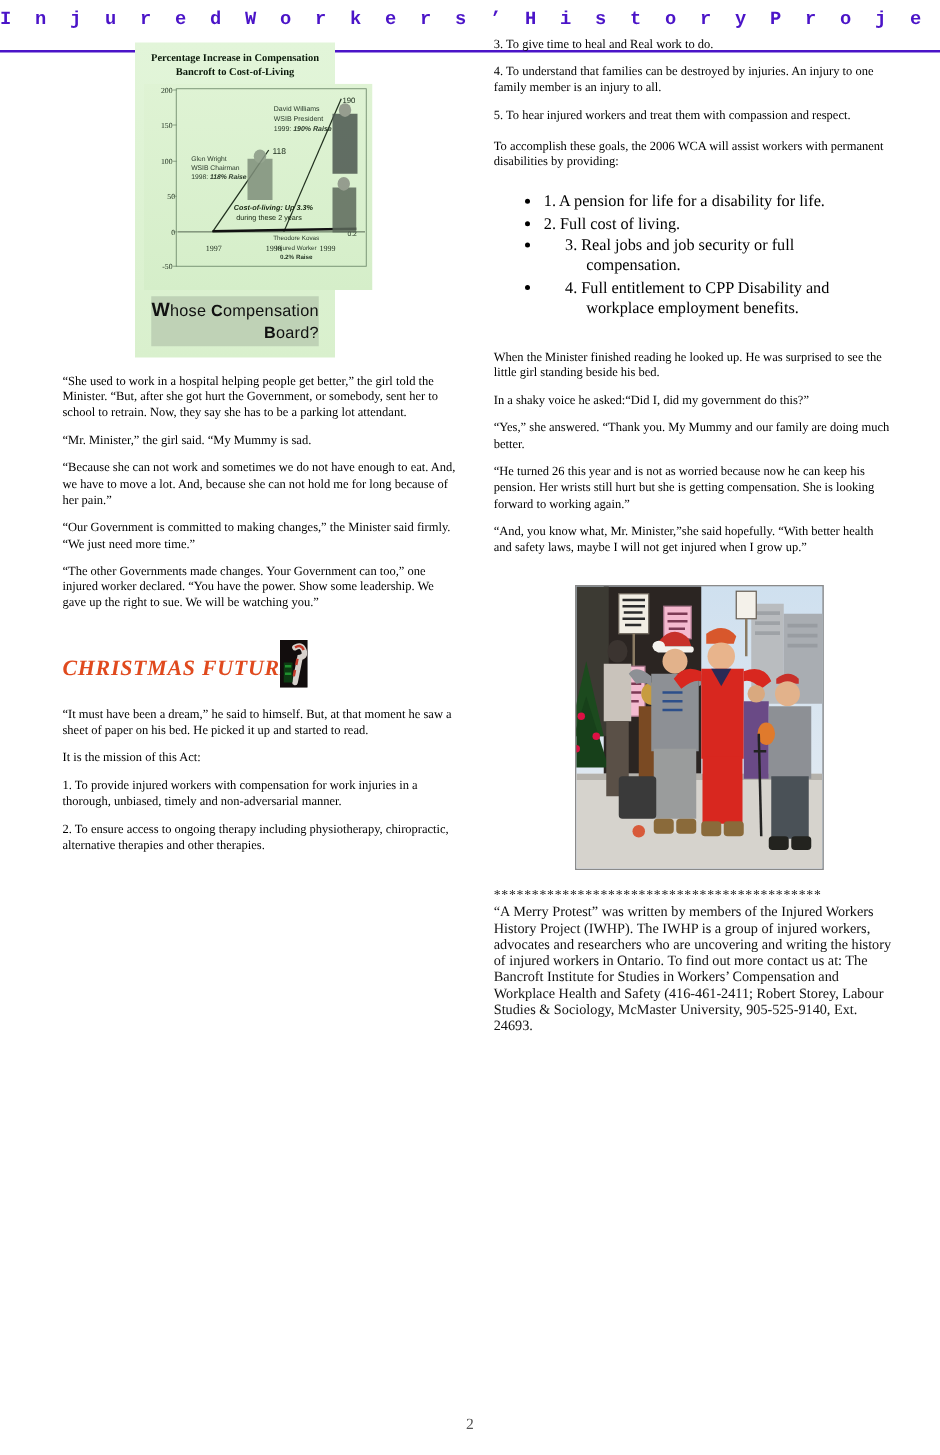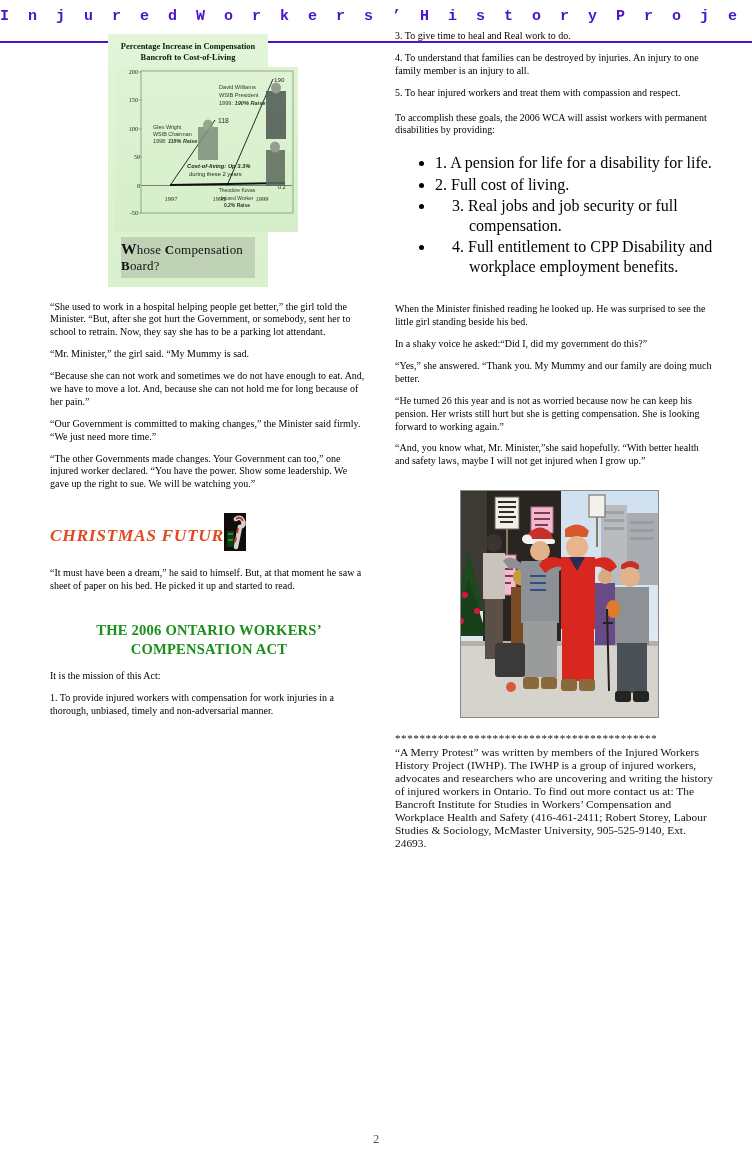--- a/index.html
+++ b/index.html
@@ -79,22 +79,22 @@
   }
   .chart-plot {
     position: relative;
     height: 165px;
     margin: 0 2px 0 2px;
   }
   .chart-plot svg { display: block; }
   .chart-caption {
     margin: 5px 8px 2px 8px;
     background: #bfd2b6;
-    text-align: left;
-    font-family: Liberation Serif, serif;
+    text-align: right;
+    font-family: Liberation Sans, sans-serif;
     font-size: 13px;
     color: #111;
     padding: 3px 0 4px 0;
     letter-spacing: .2px;
   }
   .chart-caption .cap {
     font-size: 15.5px;
     font-weight: bold;
   }
 
@@ -130,21 +130,21 @@
     margin: 28px 0 10px 0;
     text-align: center;
     font-family: "Liberation Serif", serif;
     font-weight: bold;
     font-size: 14.6px;
     line-height: 1.33;
     color: #1a8f1a;
     letter-spacing: .2px;
   }
   .numlist li {
-    font-size: 16px;
+    font-size: 13px;
     line-height: 1.26;
     margin-bottom: 1px;
     padding-left: 17px;
     text-indent: -17px;
   }
   .numlist li .cont { display: block; padding-left: 17px; text-indent: 0; }
   .spacer-8 { height: 10px; }
 
   
   .photo-wrap {
@@ -306,27 +306,24 @@
           <path d="M12 24 l-1 5" stroke="#c23a2a" stroke-width="2" fill="none"></path>
           <rect x="3" y="18" width="7" height="16" fill="#0c3b12"></rect>
           <rect x="4" y="20" width="5" height="2" fill="#1f8f2e"></rect>
           <rect x="4" y="26" width="5" height="2" fill="#1f8f2e"></rect>
         </svg>
       </div>
     </div>
 
     <p class="body">“It must have been a dream,” he said to himself. But, at that moment he saw a sheet of paper on his bed. He picked it up and started to read.</p>
 
-    <div class="act-head">
-      <span>THE 2006 ONTARIO WORKERS’</span><br>
-      <span>COMPENSATION ACT</span>
-    </div>
 
     <p class="body">It is the mission of this Act:</p>
     <p class="body">1. To provide injured workers with compensation for work injuries in a thorough, unbiased, timely and non-adversarial manner.</p>
+    <p class="body">2. To ensure access to ongoing therapy including physiotherapy, chiropractic, alternative therapies and other therapies.</p>
   </div>
 
   <div class="col col-right">
 
     <p class="body">3. To give time to heal and Real work to do.</p>
     <p class="body">4. To understand that families can be destroyed by injuries. An injury to one family member is an injury to all.</p>
     <p class="body tight">5. To hear injured workers and treat them with compassion and respect.</p>
 
     <div class="spacer-8"></div>
 

